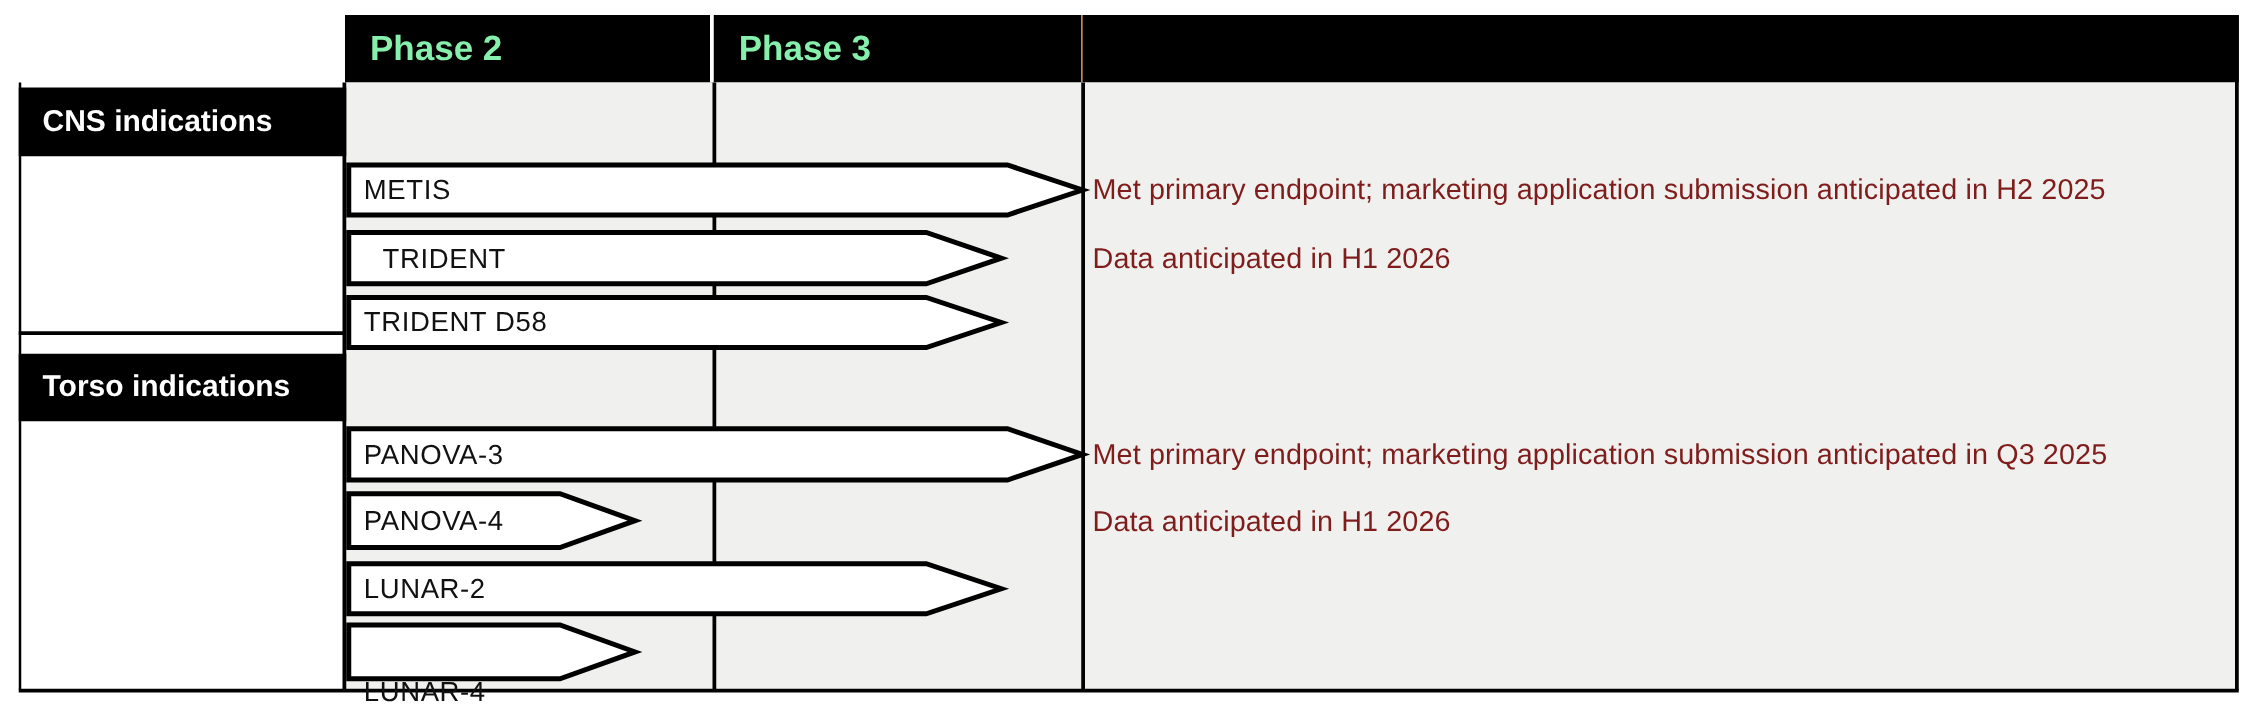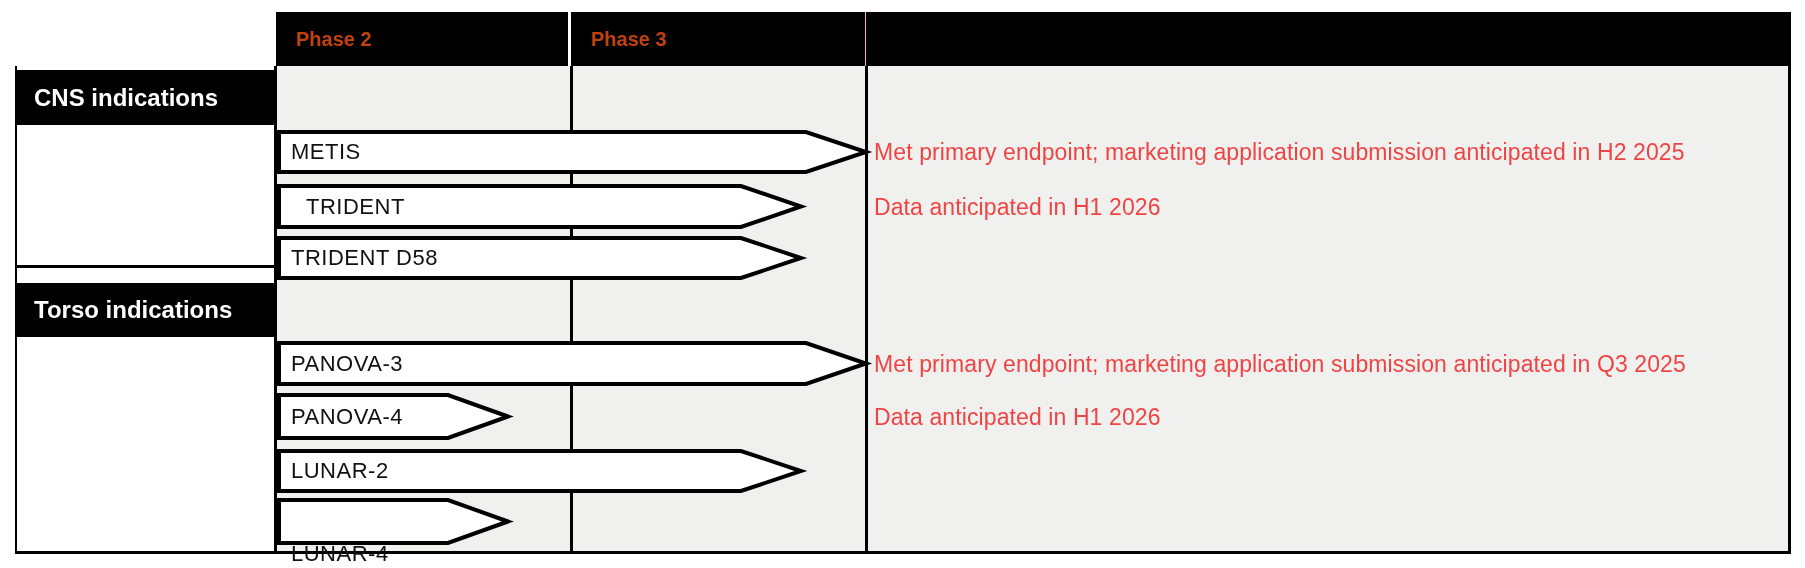--- a/index.html
+++ b/index.html
@@ -9,21 +9,21 @@
     background:#ffffff;
     font-family:"Liberation Sans", sans-serif;
     overflow:hidden;
   }
   .header-bar{
     position:absolute;left:276px;top:12px;width:1515px;height:54px;
     background:#000;display:flex;
   }
   .header-cell{
     box-sizing:border-box;height:54px;line-height:54px;
-    color:#c2410c;font-weight:700;font-size:20px;
+    color:#86efac;font-weight:700;font-size:28px;
     padding-left:20px;white-space:nowrap;overflow:hidden;
   }
   .hc1{width:295px;border-right:3px solid #fff;}
   .hc2{width:295px;border-right:1px solid #fdba74;}
   .hc3{flex:1;}
   .body-bg{
     position:absolute;left:276px;top:66px;width:1512px;height:486px;
     background:#f0f0ee;
   }
   .vline{position:absolute;top:66px;height:486px;width:3px;background:#000;}
@@ -40,21 +40,21 @@
     display:flex;align-items:center;padding-left:19px;
     box-sizing:border-box;white-space:nowrap;
   }
   .arrows-svg{position:absolute;left:0;top:0;}
   .trial-label{
     position:absolute;transform:translateY(-50%);
     font-size:22px;color:#111111;letter-spacing:0.5px;white-space:nowrap;
   }
   .milestone{
     position:absolute;transform:translateY(-50%);
-    font-size:23px;color:#ef4444;white-space:nowrap;letter-spacing:0.1px;
+    font-size:23px;color:#7f1d1d;white-space:nowrap;letter-spacing:0.1px;
   }
 </style>
 </head>
 <body>
 
 <div class="canvas">
 
   <div class="header-bar">
     <div class="header-cell hc1">Phase 2</div>
     <div class="header-cell hc2">Phase 3</div>

